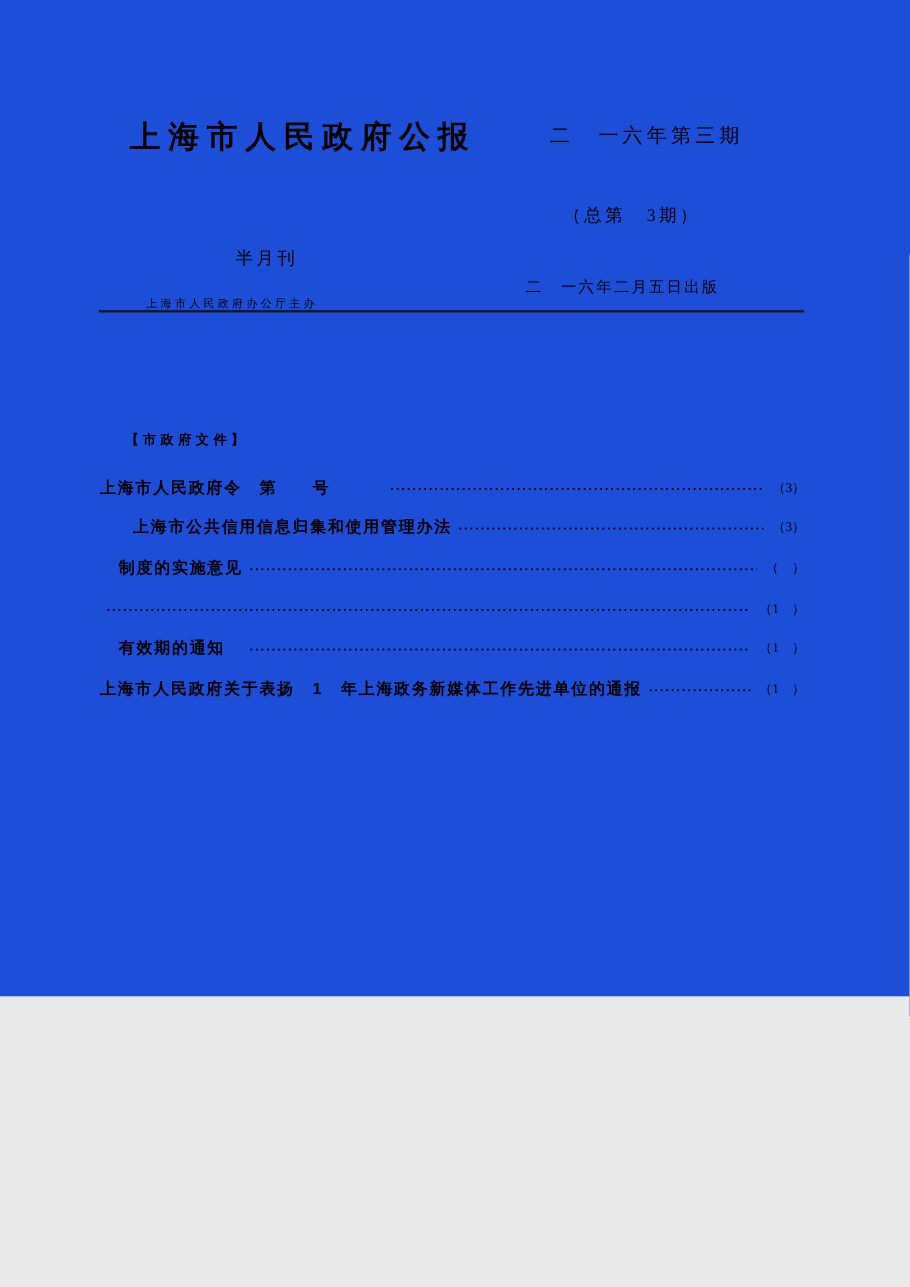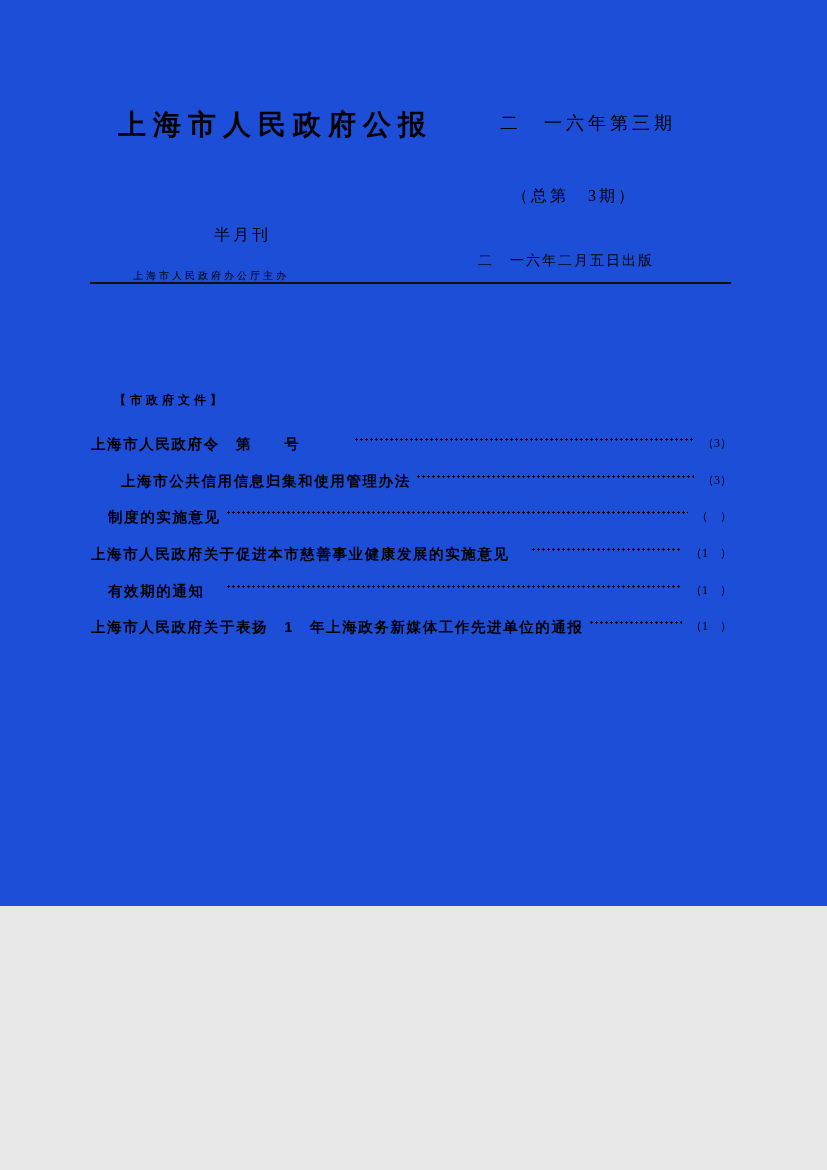--- a/index.html
+++ b/index.html
@@ -56,21 +56,21 @@
     position: absolute; left: 88px; top: 392px;
     font-size: 12px; font-weight: bold; letter-spacing: 4px;
     font-family: "Liberation Serif", serif;
     white-space: pre;
     margin-left: 26px;
   }
   .toc-list {
     position: absolute; left: 91px; top: 435px; width: 641px;
   }
   .toc-row {
-    display: flex; 
+    display: flex; align-items: center;
     height: 16px; margin-bottom: 20.7px;
     font-family: "Liberation Sans", sans-serif;
     font-size: 14.5px; font-weight: bold; letter-spacing: 1.6px;
   }
   .toc-title { white-space: pre; flex: 0 0 auto; }
   .toc-title.ind1 { padding-left: 17px; }
   .toc-title.ind2 { padding-left: 30px; }
   .leader {
     flex: 1 1 auto;
     height: 5px;
@@ -117,21 +117,20 @@
     </div>
 
 
     <div class="toc-row">
       <span class="toc-title ind1">制度的实施意见</span>
       <span class="leader"></span>
       <span class="toc-page">（　）</span>
     </div>
 
     <div class="toc-row">
-      <span class="toc-title">上海市人民政府关于促进本市慈善事业健康发展的实施意见　</span>
       <span class="leader"></span>
       <span class="toc-page">（1　）</span>
     </div>
 
 
     <div class="toc-row">
       <span class="toc-title ind1">有效期的通知　</span>
       <span class="leader"></span>
       <span class="toc-page">（1　）</span>
     </div>

